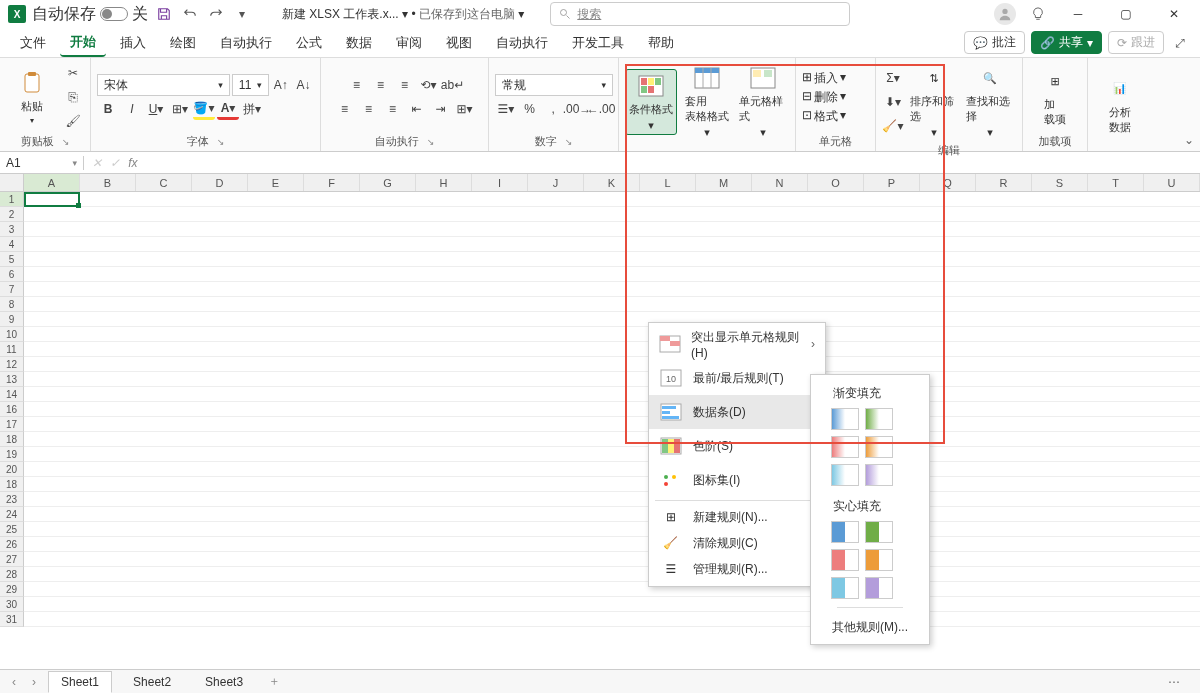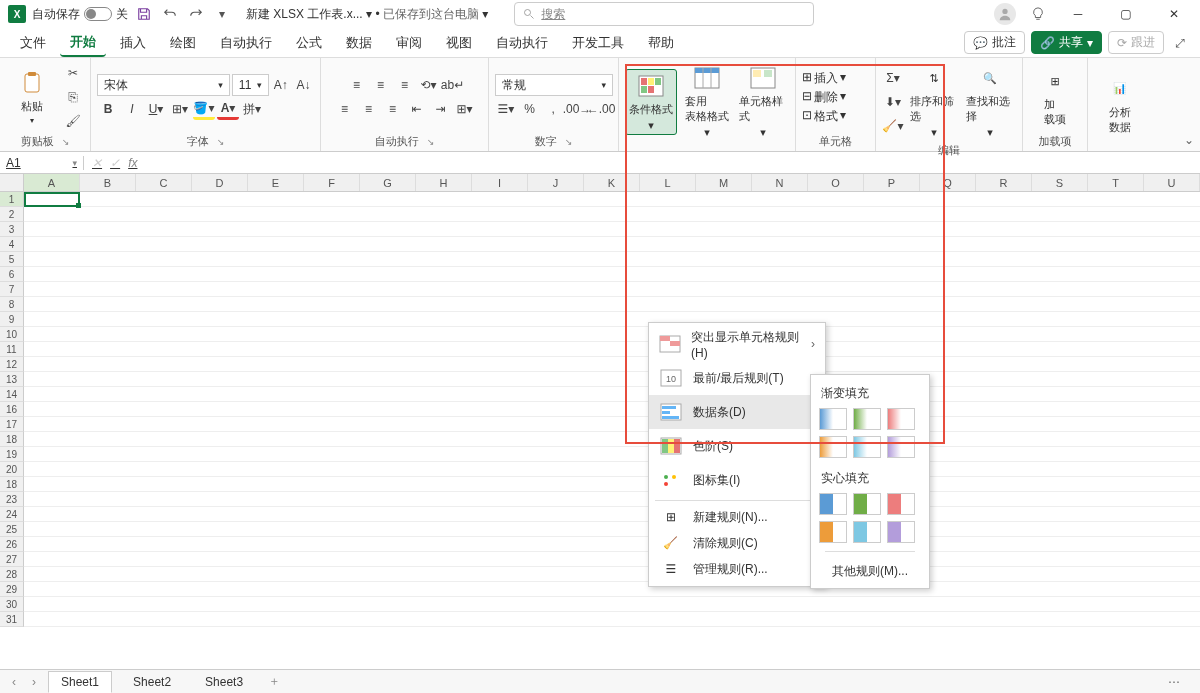--- a/index.html
+++ b/index.html
@@ -1,25 +1,25 @@
 <!DOCTYPE html>
 <html><head>
 <meta charset="utf-8">
 <style>
 * { margin: 0; padding: 0; box-sizing: border-box; font-family: "Microsoft YaHei", "Segoe UI", sans-serif; }
 body { background: #fff; font-size: 12px; color: #333; user-select: none; overflow: hidden; }
 
 
 .title-bar { display: flex; align-items: center; height: 28px; padding: 0 8px; gap: 6px; }
 .app-icon { width: 18px; height: 18px; background: #107c41; color: #fff; font-size: 10px; font-weight: bold; display: flex; align-items: center; justify-content: center; border-radius: 2px; }
-.autosave { display: flex; align-items: center; gap: 4px; font-size: 12px; }
+.autosave { display: flex; align-items: center; gap: 4px; font-size: 16px; }
 .toggle { width: 28px; height: 14px; border: 1px solid #888; border-radius: 7px; position: relative; }
 .toggle::after { content: ""; position: absolute; width: 10px; height: 10px; background: #888; border-radius: 50%; top: 1px; left: 1px; }
 .qat-btn { width: 20px; height: 20px; display: flex; align-items: center; justify-content: center; color: #555; border-radius: 3px; }
-.doc-title { margin-left: 8px; font-size: 12px; color: #333; }
+.doc-title { margin-left: 24px; font-size: 12px; color: #333; }
 .doc-saved { color: #666; }
 .search-box { flex: 0 0 300px; margin-left: 20px; height: 24px; border: 1px solid #ccc; border-radius: 4px; display: flex; align-items: center; padding: 0 8px; color: #888; gap: 6px; text-decoration: underline; }
 .title-right { margin-left: auto; display: flex; align-items: center; gap: 12px; }
 .win-btn { width: 36px; height: 28px; display: flex; align-items: center; justify-content: center; color: #333; }
 .avatar { width: 22px; height: 22px; border-radius: 50%; background: #e8e8e8; display: flex; align-items: center; justify-content: center; }
 
 
 .tabs { display: flex; align-items: center; height: 30px; padding: 0 10px; border-bottom: 1px solid #ddd; gap: 4px; }
 .tab { padding: 4px 10px; font-size: 13px; color: #333; border-radius: 4px; }
 .tab.active { background: #fff; font-weight: 600; border-bottom: 2px solid #107c41; color: #107c41; }
@@ -37,21 +37,21 @@
 .vbtn { display: flex; flex-direction: column; align-items: center; justify-content: center; width: 52px; gap: 2px; font-size: 11px; padding: 2px; border-radius: 3px; }
 .vbtn.active { background: #d4e8dc; border: 1px solid #107c41; }
 .icon-box { width: 28px; height: 28px; display: flex; align-items: center; justify-content: center; }
 .mini-btn { width: 22px; height: 22px; display: flex; align-items: center; justify-content: center; color: #444; border-radius: 3px; }
 .mini-row { display: flex; gap: 2px; }
 .col { display: flex; flex-direction: column; gap: 2px; justify-content: center; }
 .select { border: 1px solid #ccc; height: 22px; padding: 0 6px; display: flex; align-items: center; background: #fff; font-size: 12px; }
 .ribbon-collapse { position: absolute; right: 6px; bottom: 4px; color: #666; }
 
 
-.formula-bar { display: flex; align-items: center; height: 22px; border-bottom: 1px solid #ccc; text-decoration: underline; }
+.formula-bar { display: flex; align-items: center; height: 22px; border-bottom: 1px solid #ccc; }
 .name-box { width: 84px; border-right: 1px solid #ccc; padding: 0 6px; display: flex; align-items: center; justify-content: space-between; font-size: 12px; }
 .fx-area { display: flex; align-items: center; gap: 8px; padding: 0 8px; color: #888; font-style: italic; }
 
 
 .grid-wrap { position: relative; height: 510px; overflow: hidden; }
 .col-headers { display: flex; height: 18px; background: #f0f0f0; border-bottom: 1px solid #ccc; }
 .corner { width: 24px; border-right: 1px solid #ccc; background: #f0f0f0; }
 .ch { width: 56px; border-right: 1px solid #ddd; text-align: center; font-size: 11px; color: #555; line-height: 18px; }
 .ch.sel { background: #d9ead3; }
 .rows { }
@@ -64,21 +64,21 @@
 
 
 .dropdown1 { position: absolute; left: 648px; top: 148px; width: 178px; background: #fff; border: 1px solid #ccc; box-shadow: 2px 2px 6px rgba(0,0,0,0.2); z-index: 20; padding: 4px 0; }
 .menu-item { display: flex; align-items: center; height: 34px; padding: 0 10px; gap: 10px; font-size: 12px; position: relative; }
 .menu-item.hover { background: #e8e8e8; }
 .menu-item .arrow { margin-left: auto; color: #666; }
 .menu-item.thin { height: 26px; }
 .menu-icon { width: 24px; height: 20px; display: flex; align-items: center; justify-content: center; }
 .menu-sep { height: 1px; background: #ddd; margin: 3px 6px; }
 
-.dropdown2 { position: absolute; left: 810px; top: 200px; width: 120px; background: #fff; border: 1px solid #ccc; box-shadow: 2px 2px 6px rgba(0,0,0,0.2); z-index: 21; padding: 6px 8px; }
+.dropdown2 { position: absolute; left: 810px; top: 200px; width: 120px; background: #fff; border: 1px solid #ccc; box-shadow: 2px 2px 6px rgba(0,0,0,0.2); z-index: 21; padding: 6px 20px; }
 .sub-header { font-size: 12px; color: #333; padding: 4px 2px 6px; }
 .swatch-grid { display: flex; flex-wrap: wrap; gap: 6px; }
 .swatch { width: 28px; height: 22px; border: 1px solid #ccc; display: flex; }
 .swatch .bar { width: 50%; }
 .more-rules { padding: 8px 0 2px; text-align: center; font-size: 12px; }
 
 
 .red-box { position: absolute; border: 2px solid #e74c3c; pointer-events: none; z-index: 30; }
 .red-box.r1 { left: 625px; top: 64px; width: 320px; height: 380px; }
 

